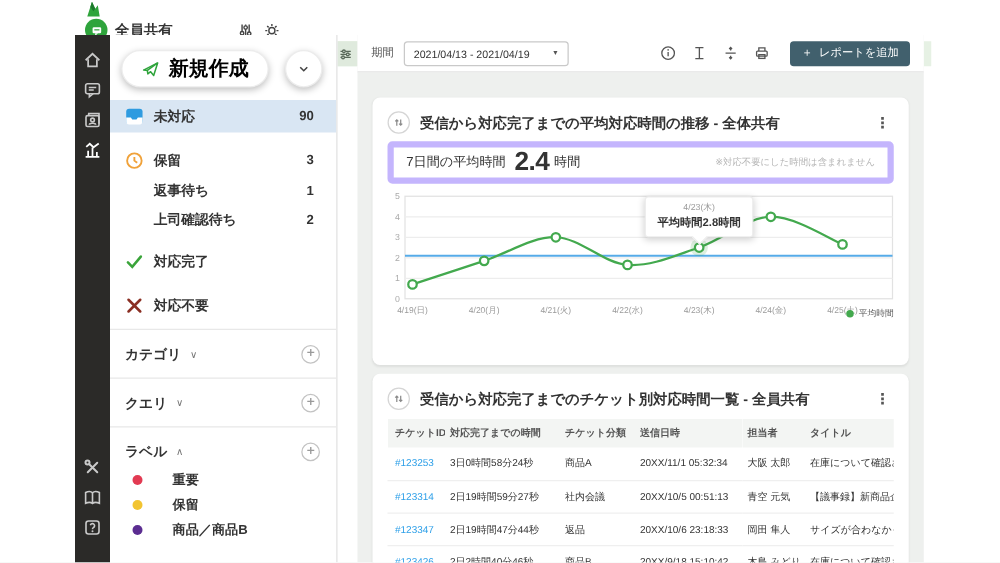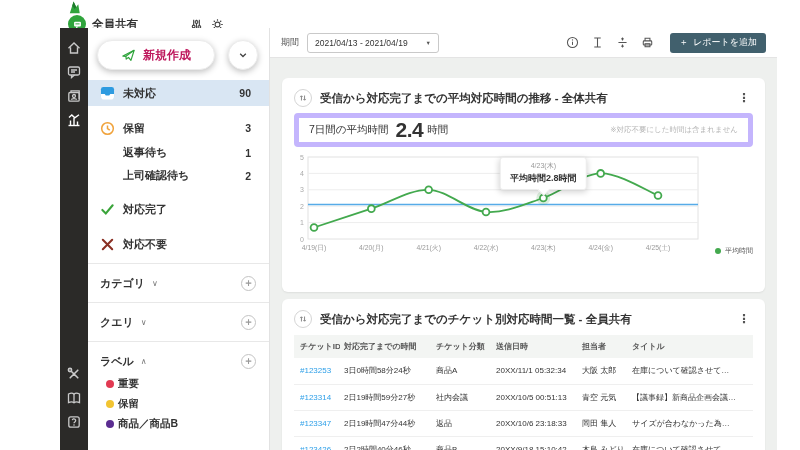--- a/index.html
+++ b/index.html
@@ -27,36 +27,36 @@
 
   
   .rail{position:absolute;left:0;top:28px;width:28px;height:422px;background:#2b2a28;display:flex;flex-direction:column;align-items:center;padding:12px 0 12px;}
   .ric{color:#c9c9c9;margin-bottom:8px;cursor:pointer;}
   .ric.active{color:#ffffff;}
   .rail-spacer{flex:1;}
 
   
   .sidebar{position:absolute;left:28px;top:28px;width:182px;height:422px;background:#fff;border-right:1px solid #e2e2e2;overflow:hidden;}
   .compose{display:flex;align-items:center;gap:13px;padding:12px 8px 10px 9px;}
-  .compose-btn{height:30px;width:118px;border-radius:16px;background:#fff;border:1px solid #ececec;box-shadow:0 2px 6px rgba(0,0,0,.25);display:flex;align-items:center;justify-content:center;gap:7px;font-size:12px;font-weight:700;cursor:pointer;font-family:inherit;color:#be185d;}
+  .compose-btn{height:30px;width:118px;border-radius:16px;background:#fff;border:1px solid #ececec;box-shadow:0 2px 6px rgba(0,0,0,.25);display:flex;align-items:center;justify-content:center;gap:7px;font-size:16px;font-weight:700;cursor:pointer;font-family:inherit;color:#000000;}
   .compose-caret{width:30px;height:30px;border-radius:50%;background:#fff;border:1px solid #ececec;box-shadow:0 2px 6px rgba(0,0,0,.25);display:flex;align-items:center;justify-content:center;cursor:pointer;color:#444;}
   .side-item{display:flex;align-items:center;height:26px;padding:0 18px 0 12px;gap:8px;font-size:11px;font-weight:600;cursor:pointer;}
   .side-item .cnt{margin-left:auto;font-size:10.5px;font-weight:700;}
   .side-item.selected{background:#d9e6f3;}
   .side-item.sub{padding-left:35px;height:23px;}
   .gap8{height:9px;}
   .divider{border-top:1px solid #e8e8e8;margin:6px 0;}
   .section-row{display:flex;align-items:center;height:26px;padding:0 13px 0 12px;font-size:11px;font-weight:700;cursor:pointer;}
   .section-row .chev{font-size:8px;color:#777;margin-left:7px;font-weight:400;}
   .add-circle{margin-left:auto;width:15px;height:15px;border:1px solid #c3c3c3;border-radius:50%;color:#9a9a9a;font-size:10px;line-height:12px;text-align:center;cursor:pointer;background:#fff;}
-  .label-item{display:flex;align-items:center;gap:4px;height:20px;padding-left:18px;font-size:10.5px;font-weight:600;cursor:pointer;}
+  .label-item{display:flex;align-items:center;gap:24px;height:20px;padding-left:18px;font-size:10.5px;font-weight:600;cursor:pointer;}
   .ldot8{width:8px;height:8px;border-radius:50%;flex:none;}
 
   
-  .main{position:absolute;left:210px;top:28px;width:507px;height:422px;background:#eef0ee;}
+  .main{position:absolute;left:226px;top:28px;width:453px;height:422px;background:#eef0ee;}
   .mtoolbar{height:30px;background:#fff;border-bottom:1px solid #e4e4e4;display:flex;align-items:center;padding:0 11px;gap:8px;}
   .period-label{font-size:9px;color:#555;}
   .period-select{width:132px;height:20px;border:1px solid #c9c9c9;border-radius:3px;background:#fff;font-size:8.5px;display:flex;align-items:center;padding:0 7px;cursor:pointer;}
   .period-select .caret{margin-left:auto;font-size:5.5px;color:#555;}
   .mt-icons{margin-left:auto;display:flex;gap:12px;align-items:center;color:#555;}
   .mt-icons .mic{cursor:pointer;}
   .add-report{height:20px;background:#41606d;color:#fff;font-size:9px;border:none;border-radius:3px;display:flex;align-items:center;padding:0 9px;gap:5px;margin-left:4px;cursor:pointer;font-family:inherit;}
   .content{padding:8px 12px 0 12px;height:392px;overflow:hidden;margin-top:12px;}
   .card{background:#fff;border-radius:6px;box-shadow:0 1px 2px rgba(0,0,0,.07);padding:8px 12px;}
   .card1{height:214px;margin-bottom:7px;}

